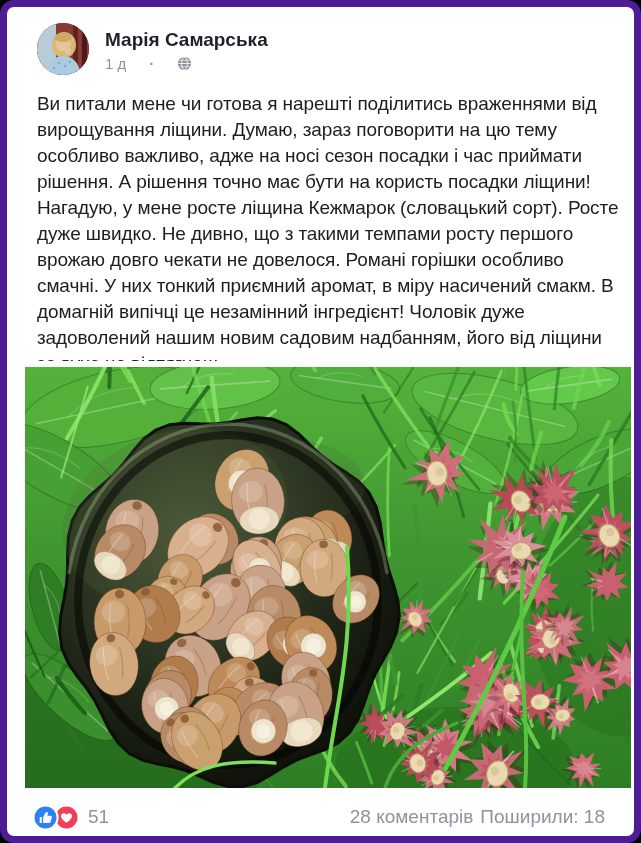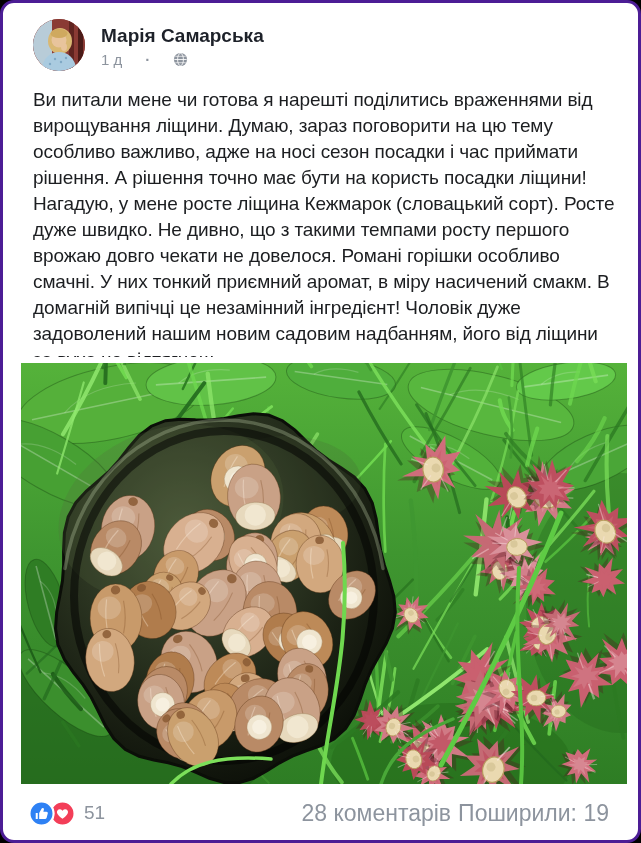--- a/index.html
+++ b/index.html
@@ -1,36 +1,36 @@
 <!DOCTYPE html>
 <html><head>
 <meta charset="utf-8">
 <style>
   html,body{margin:0;padding:0;background:#000;}
   body{width:641px;height:843px;font-family:"Liberation Sans",sans-serif;-webkit-font-smoothing:antialiased;}
-  .card{position:relative;width:641px;height:843px;background:#fff;border:3px solid #4c1d95;border-radius:14px;box-sizing:border-box;overflow:hidden;}
+  .card{position:relative;width:641px;height:843px;background:#fff;border:7px solid #4c1d95;border-radius:14px;box-sizing:border-box;overflow:hidden;}
   
   .header{position:absolute;top:16px;left:30px;right:30px;display:flex;gap:16px;align-items:flex-start;}
   .avatar{width:52px;height:52px;border-radius:50%;overflow:hidden;flex:0 0 auto;cursor:pointer;background:#8a3a34;}
   .author{font-size:19px;font-weight:700;color:#1d2129;line-height:1.25;margin-top:5px;cursor:pointer;}
   .meta{display:flex;align-items:center;gap:23px;margin-top:3px;font-size:15px;color:#8d949e;}
   .meta .dot{font-weight:700;}
   
   .body-text{position:absolute;top:84px;left:30px;width:583px;height:270px;overflow:hidden;font-size:19px;line-height:26px;color:#1c1e21;letter-spacing:-0.1px;}
   
   .photo{position:absolute;top:360px;left:18px;width:606px;height:421px;overflow:hidden;cursor:pointer;background:#3c8a2a;}
   .photo svg{display:block;}
   
   .footer{position:absolute;top:781px;left:0;right:0;height:52px;display:flex;align-items:center;justify-content:space-between;padding:6px 29px 0 25px;box-sizing:border-box;}
   .reactions{display:flex;align-items:center;cursor:pointer;}
   .reaction-icon{width:27px;height:27px;border-radius:50%;display:block;}
   .reaction-icon.love{margin-left:-6px;position:relative;z-index:0;}
   .reaction-icon.like{position:relative;z-index:1;}
   .reaction-count{margin-left:8px;font-size:19px;color:#8d949e;}
-  .engagement{display:flex;gap:7px;font-size:23px;color:#8d949e;}
+  .engagement{display:flex;gap:7px;font-size:19px;color:#8d949e;}
   .engagement span{cursor:pointer;}
 </style>
 </head>
 <body>
 
 <div class="card">
 
   <div class="header">
     <div class="avatar">
       <svg width="52" height="52" viewBox="0 0 52 52">
@@ -925,17 +925,17 @@
         <path fill="#ffffff" d="M-2.5,6 L3.5,6 C4.6,6 5.4,5.4 5.6,4.4 L6.8,-0.2 C7,-1.2 6.3,-2 5.3,-2 L2,-2 L2.6,-4.4 C2.8,-5.3 2.2,-6 1.3,-6 C0.8,-6 0.4,-5.7 0.2,-5.3 L-2.5,-0.5 Z M-6.2,-0.5 L-4,-0.5 L-4,6 L-6.2,6 Z"></path>
       </svg>
       <svg class="reaction-icon love" viewBox="-14.5 -14.5 29 29">
         <circle r="13" fill="#f33e58" stroke="#ffffff" stroke-width="2.4"></circle>
         <path fill="#ffffff" d="M0,5.6 C-5.6,2 -6.8,-1.2 -5.4,-3.2 C-4.2,-4.9 -1.7,-4.9 0,-3 C1.7,-4.9 4.2,-4.9 5.4,-3.2 C6.8,-1.2 5.6,2 0,5.6 Z"></path>
       </svg>
       <span class="reaction-count">51</span>
     </div>
     <div class="engagement">
       <span>28 коментарів</span>
-      <span>Поширили: 19</span>
+      <span>Поширили: 18</span>
     </div>
   </div>
 
 </div>
 
 </body></html>

